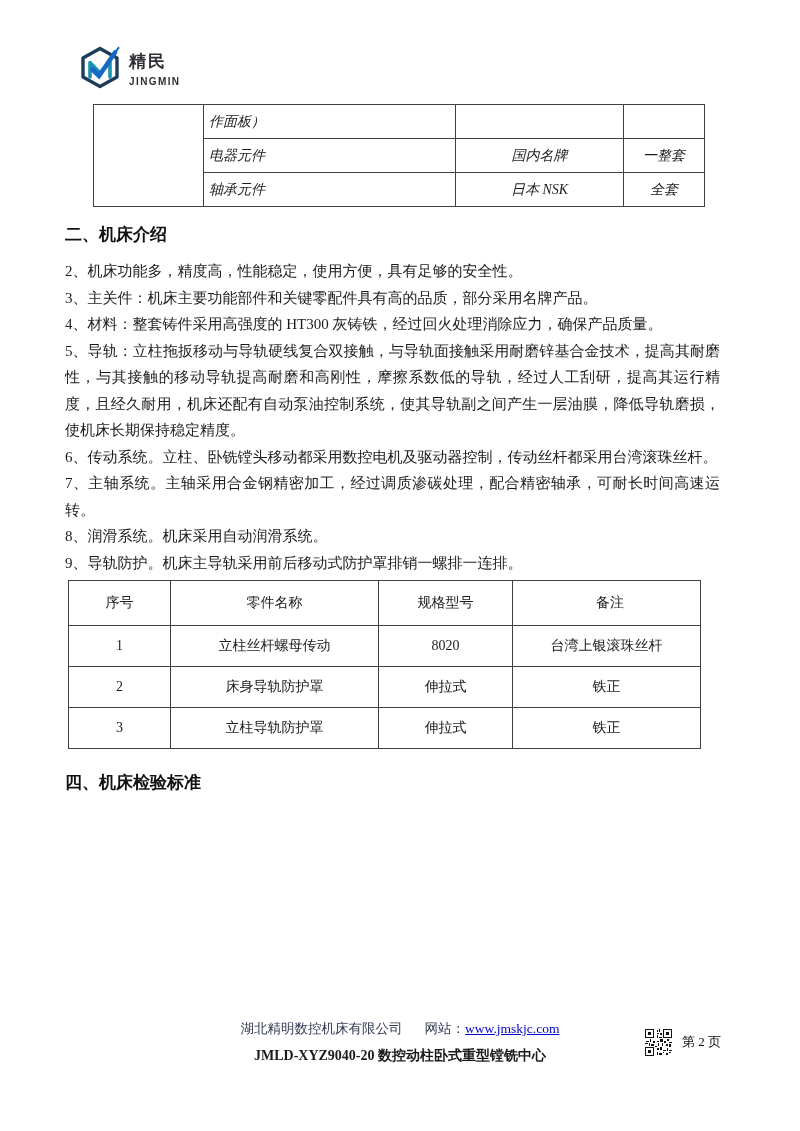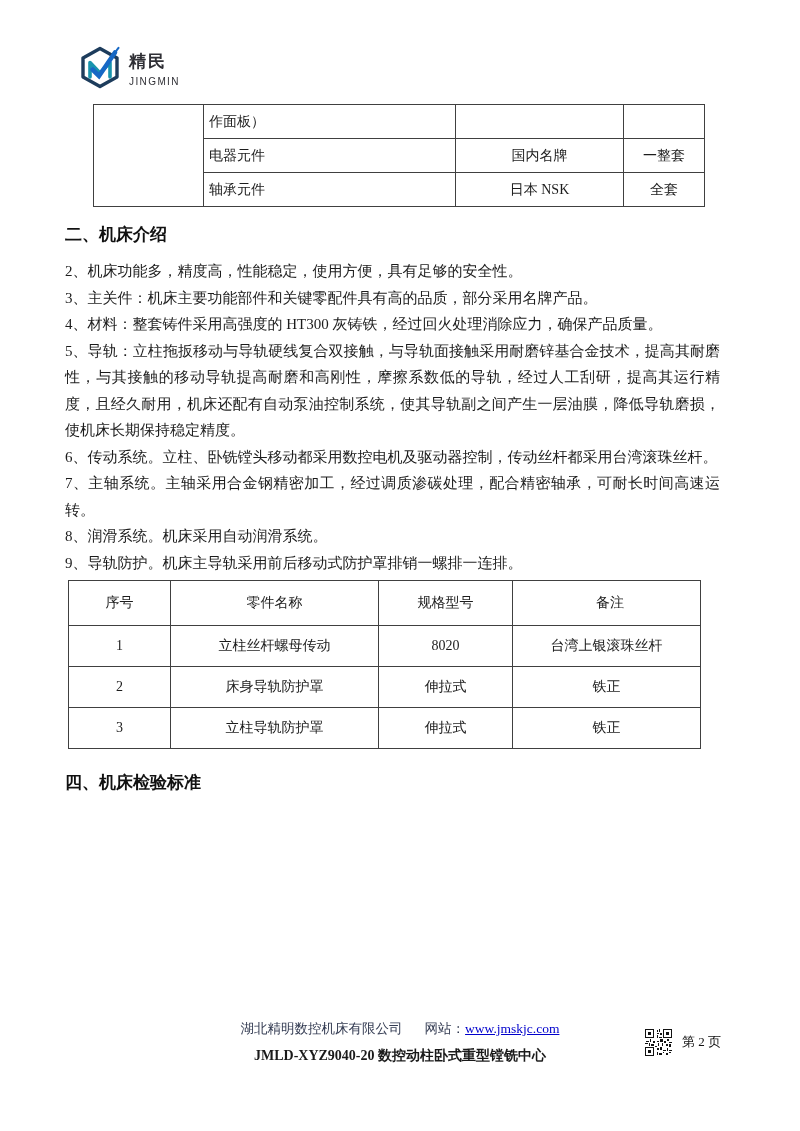--- a/index.html
+++ b/index.html
@@ -10,25 +10,25 @@
     margin:0 auto;
     background:#ffffff;
     font-family:"Liberation Serif","DejaVu Serif",serif;
     color:#1c1c1c;
     overflow:hidden;
   }
   
   .logo { display:flex; align-items:center; gap:7px; margin:46px 0 0 78px; height:48px; }
   .logo-text { display:flex; flex-direction:column; line-height:1; }
   .logo-zh { font-family:"Liberation Sans","DejaVu Sans",sans-serif; font-weight:bold; font-size:17px; letter-spacing:2px; color:#2f2f35; }
-  .logo-en { font-family:"Liberation Sans","DejaVu Sans",sans-serif; font-weight:normal; font-size:10px; letter-spacing:1.4px; color:#2f2f35; margin-top:7px; }
+  .logo-en { font-family:"Liberation Sans","DejaVu Sans",sans-serif; font-weight:bold; font-size:10px; letter-spacing:1.4px; color:#2f2f35; margin-top:7px; }
   
   table { border-collapse:collapse; table-layout:fixed; }
   td, th { border:1px solid #404040; font-weight:normal; }
-  .t1 { margin:10px 0 0 93px; width:611px; font-size:14px; }
+  .t1 { margin:10px 0 0 93px; width:611px; font-size:14px;font-style:italic; }
   .t1 td { height:34px; }
   .t1 .c1 { width:110px; }
   .t1 .c2 { width:252px; text-align:left; padding-left:5px; }
   .t1 .c3 { width:168px; text-align:center; }
   .t1 .c4 { width:81px;  text-align:center; }
   .t2 { margin:4px 0 0 68px; width:632px; font-size:14px; }
   .t2 th { height:45px; text-align:center; }
   .t2 td { height:41px; text-align:center; }
   .t2 .k1 { width:102px; } .t2 .k2 { width:208px; } .t2 .k3 { width:134px; } .t2 .k4 { width:188px;padding-left:7px; }
   

